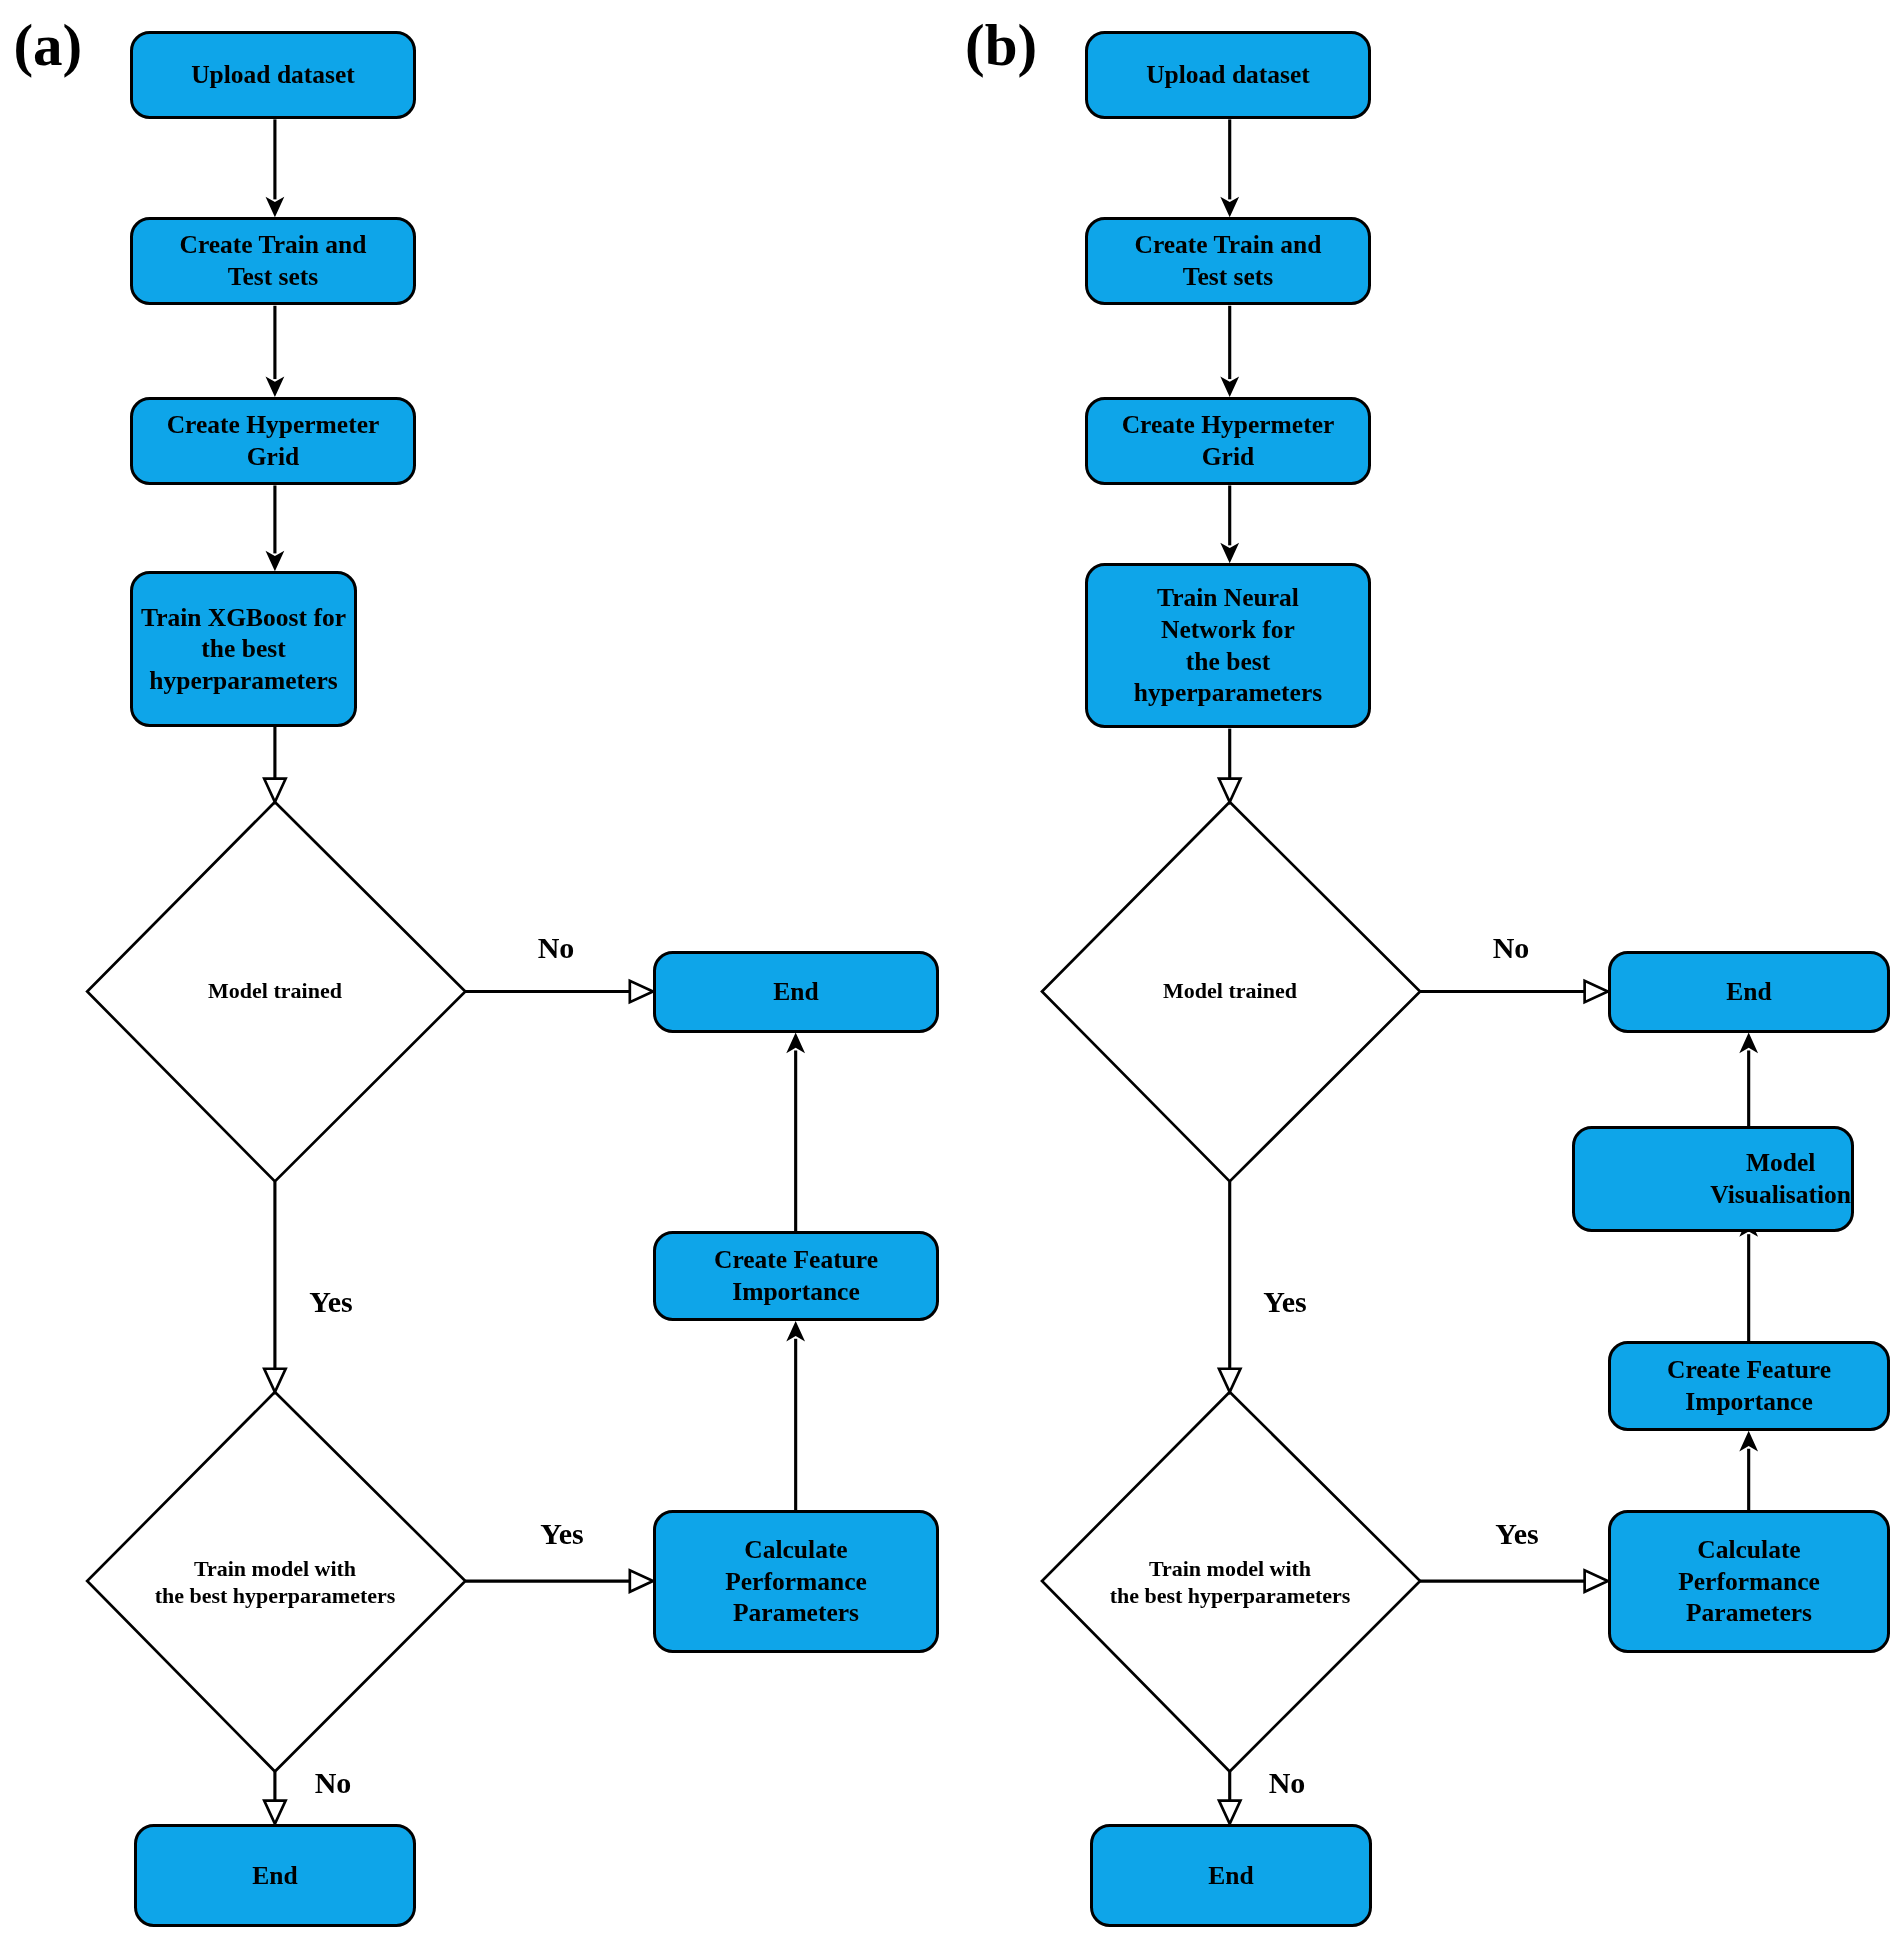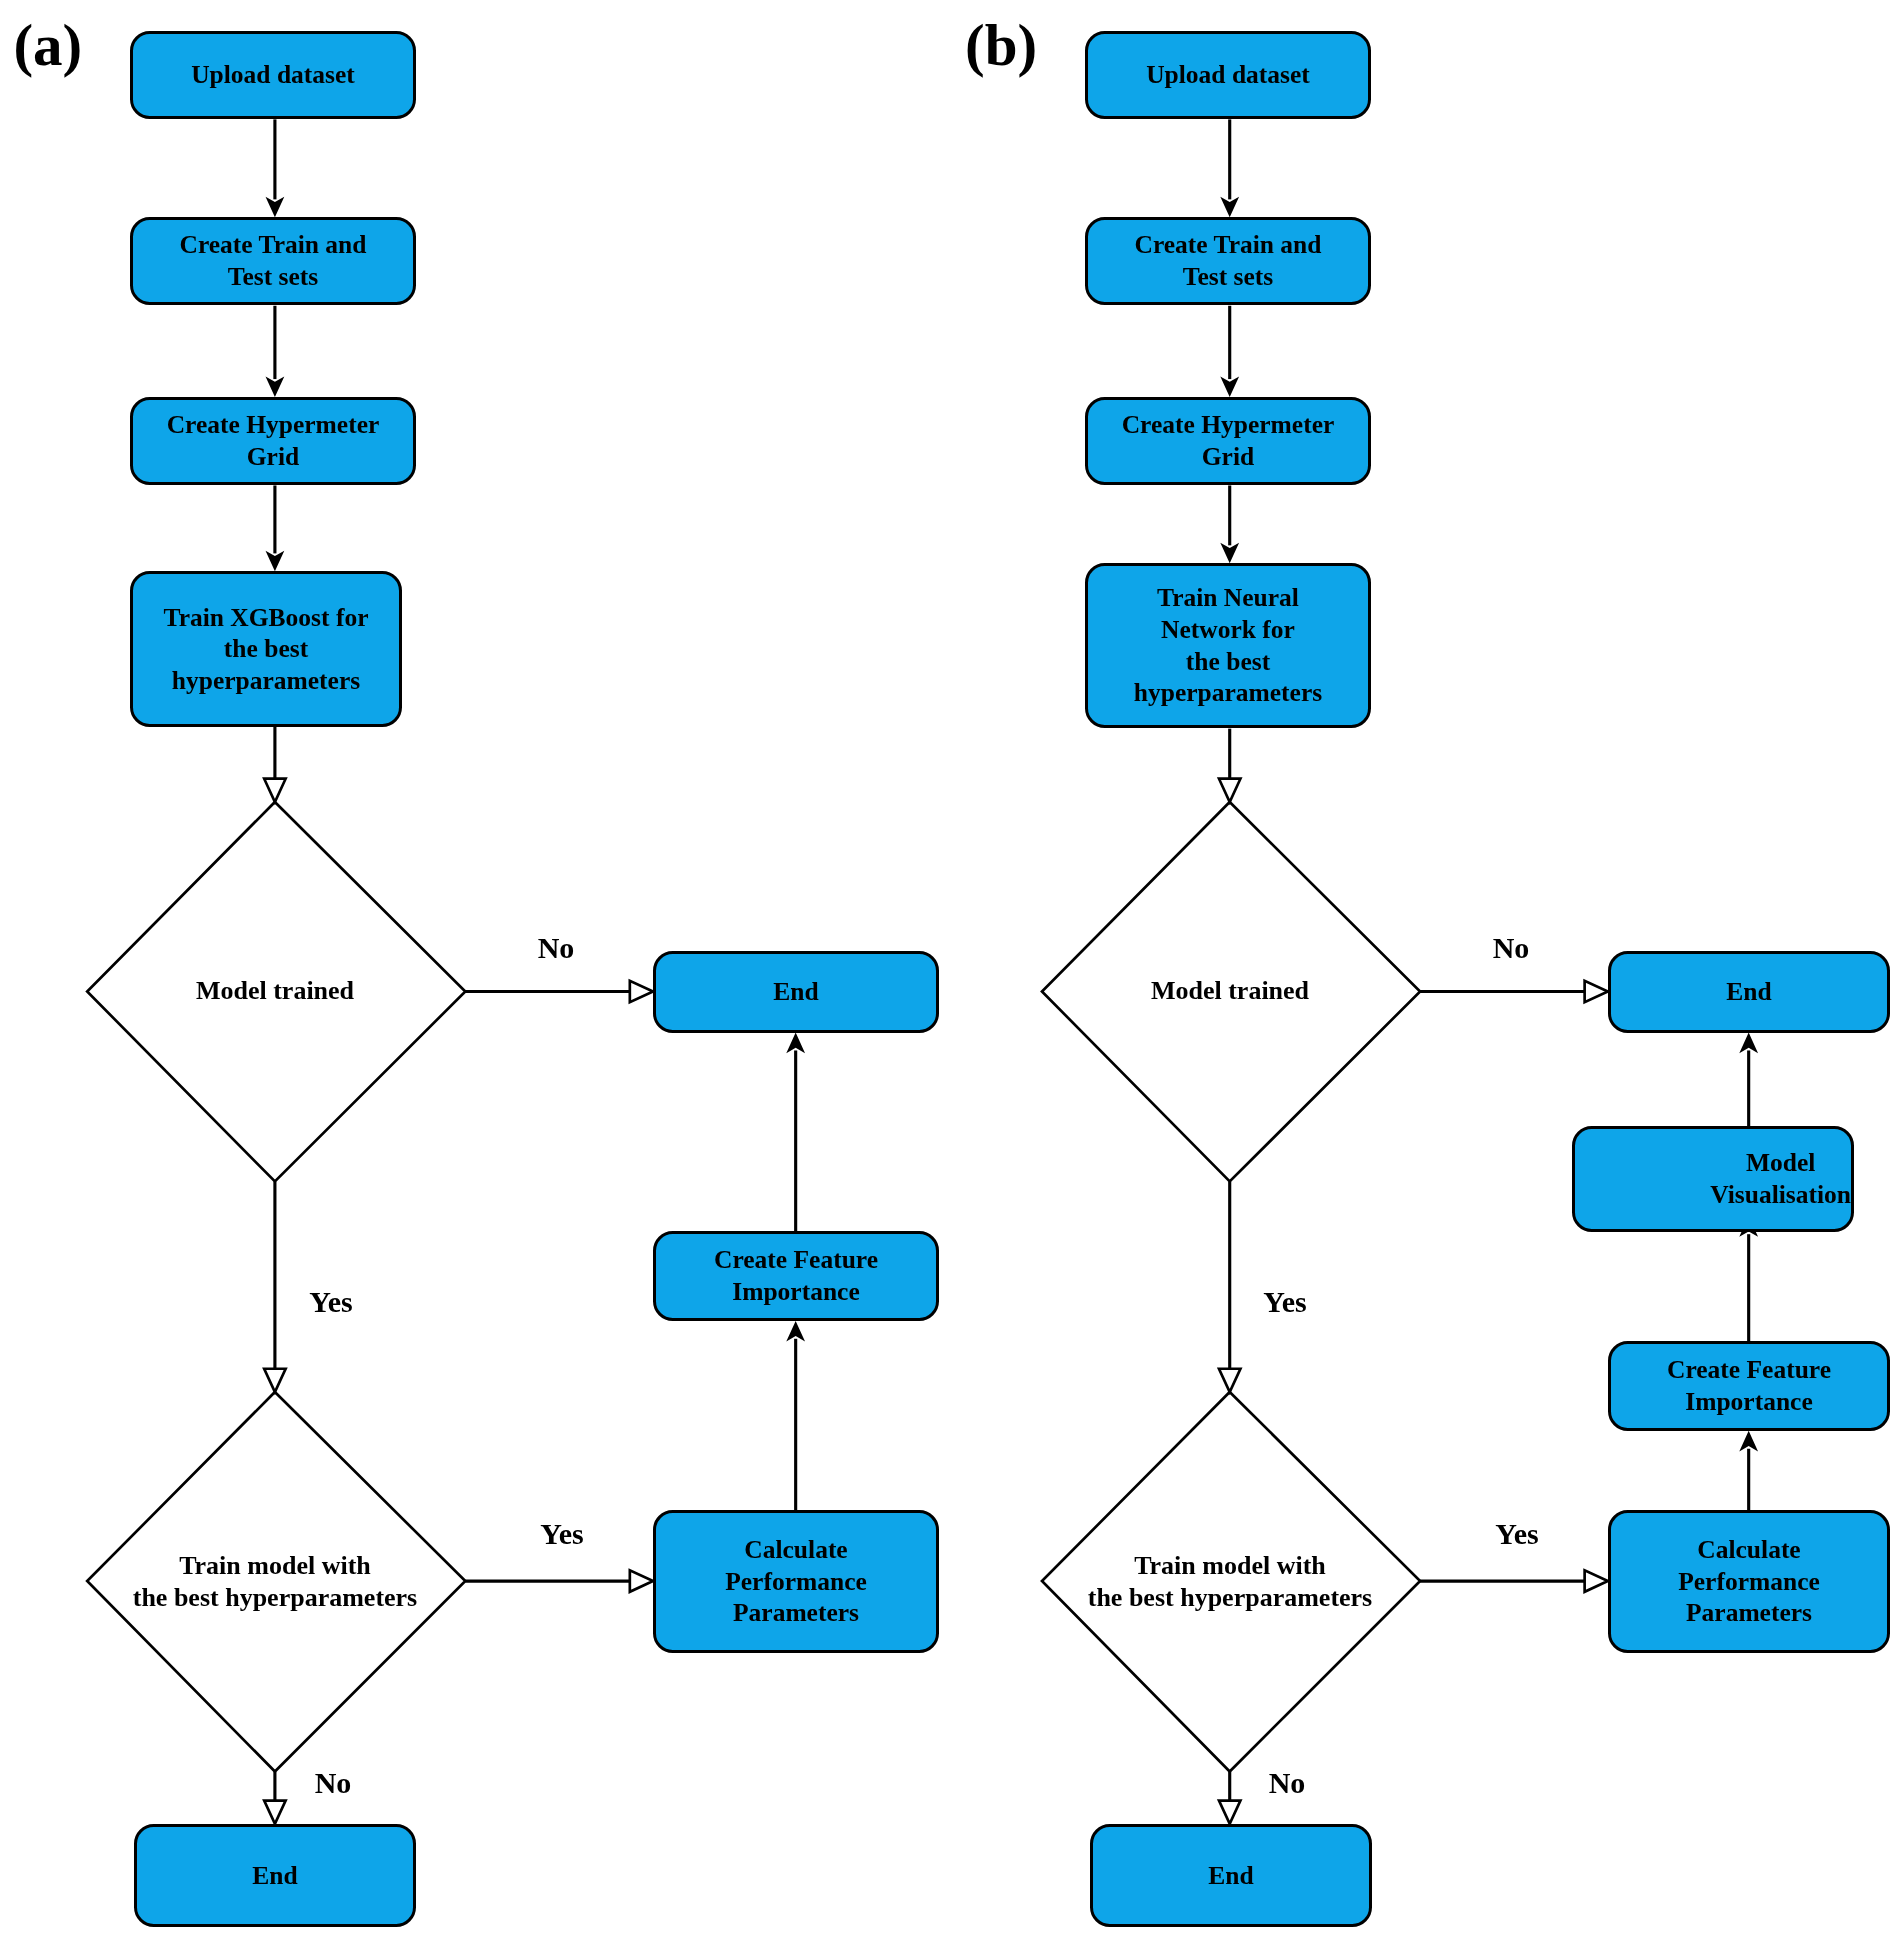--- a/index.html
+++ b/index.html
@@ -26,21 +26,21 @@
     font-weight: bold;
     font-size: 25.5px;
     line-height: 1.24;
     white-space: pre-line;
   }
   .dlabel {
     position: absolute;
     transform: translate(-50%, -50%);
     text-align: center;
     font-weight: bold;
-    font-size: 26px;
+    font-size: 22px;
     line-height: 1.24;
     white-space: pre-line;
   }
   .elabel {
     position: absolute;
     transform: translate(-50%, -50%);
     font-weight: bold;
     font-size: 30px;
     line-height: 1;
   }
@@ -139,21 +139,21 @@
     <span>Upload dataset</span>
   </div>
   <div class="node" style="left:130px; top:217px; width:286px; height:88px;">
     <span>Create Train and
 Test sets</span>
   </div>
   <div class="node" style="left:130px; top:397px; width:286px; height:88px;">
     <span>Create Hypermeter
 Grid</span>
   </div>
-  <div class="node" style="left:130px; top:571px; width:272px; height:156px;">
+  <div class="node" style="left:130px; top:571px; width:227px; height:156px;">
     <span>Train XGBoost for
 the best
 hyperparameters</span>
   </div>
   <div class="node" style="left:653px; top:951px; width:286px; height:82px;">
     <span>End</span>
   </div>
   <div class="node" style="left:653px; top:1231px; width:286px; height:90px;">
     <span>Create Feature
 Importance</span>

